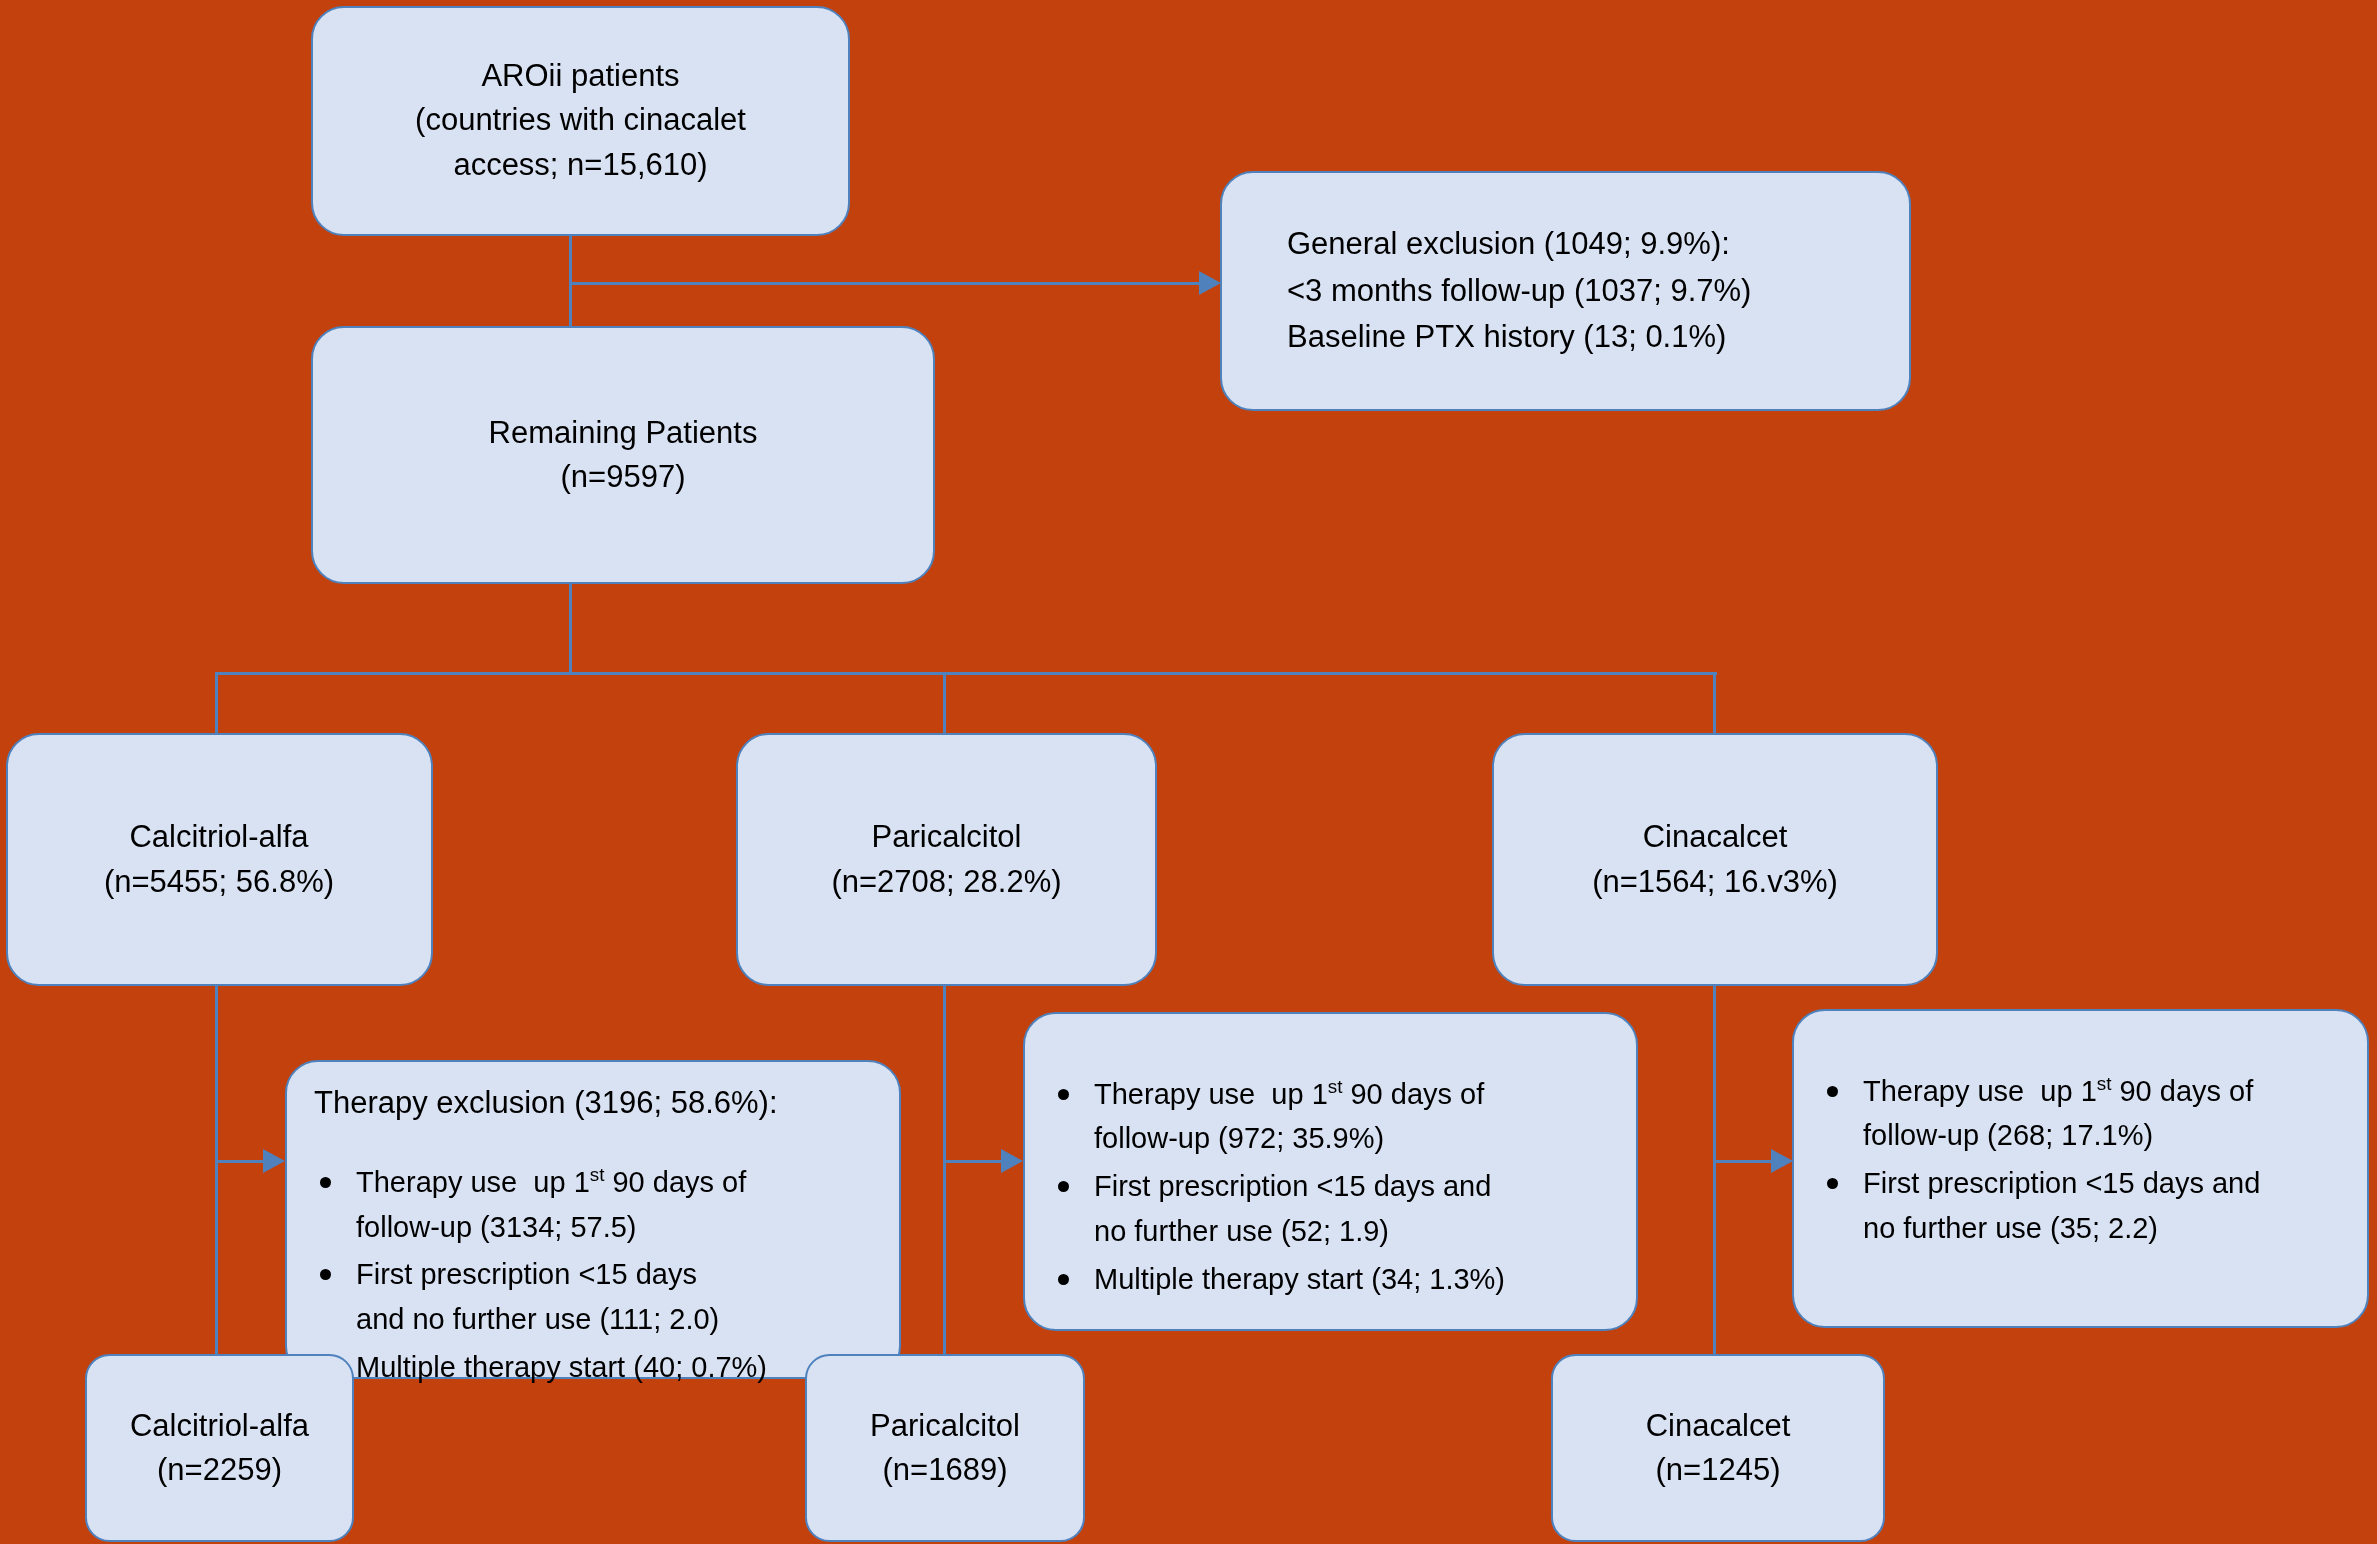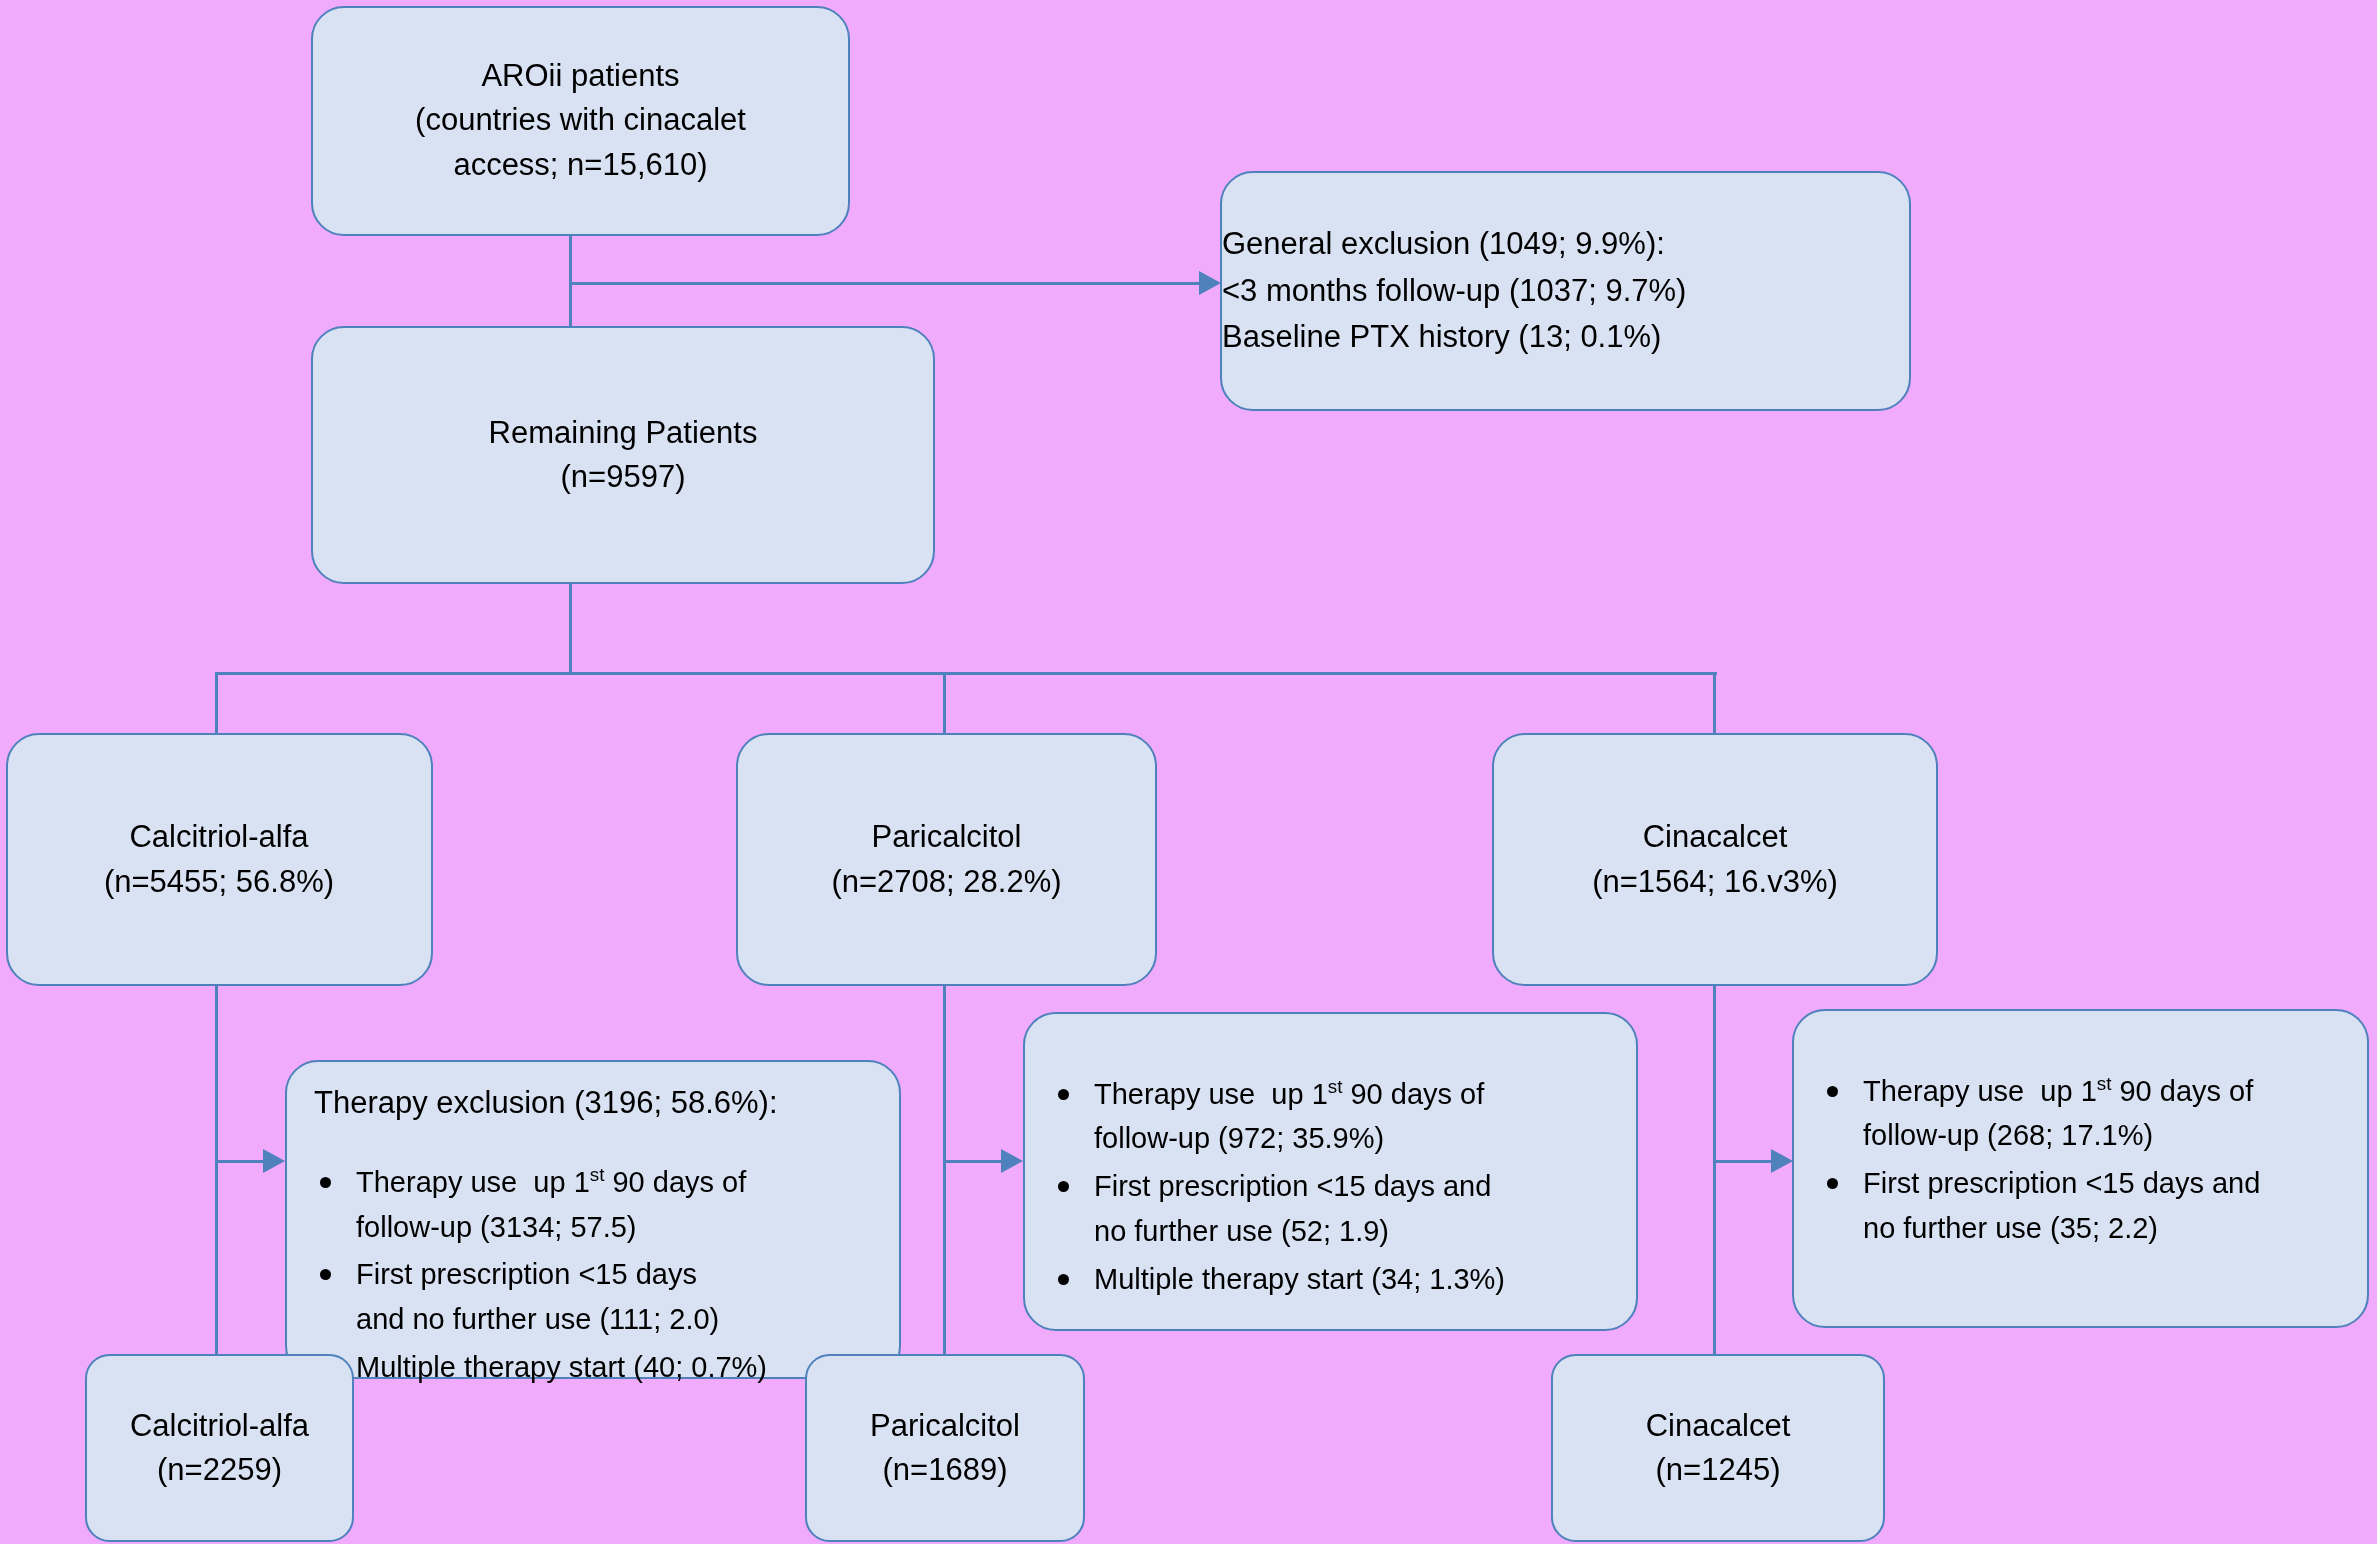--- a/index.html
+++ b/index.html
@@ -5,21 +5,21 @@
   :root{
     --fill:#d9e2f3;
     --line:#4f81bd;
     --text:#000000;
   }
   html,body{margin:0;padding:0;background:#ffffff;}
   .canvas{
     position:relative;
     width:2377px;
     height:1544px;
-    background:#f0abfc;
+    background:#c2410c;
     font-family:"Liberation Sans", sans-serif;
     color:var(--text);
     overflow:hidden;
   }
   .node{
     position:absolute;
     background:var(--fill);
     border:2.7px solid var(--line);
     border-radius:33px;
     box-sizing:border-box;
@@ -28,20 +28,21 @@
     justify-content:center;
     align-items:center;
     text-align:center;
     font-size:31px;
     line-height:1.42;
   }
   .node.small{border-radius:24.6px;}
   .node.left-align{
     align-items:flex-start;
     text-align:left;
+    padding-left:65px;
     padding-right:20.5px;
     line-height:1.5;
   }
   .nl{display:block;}
   .te{
     position:absolute;
     background:var(--fill);
     border:2.7px solid var(--line);
     border-radius:33px;
     box-sizing:border-box;

